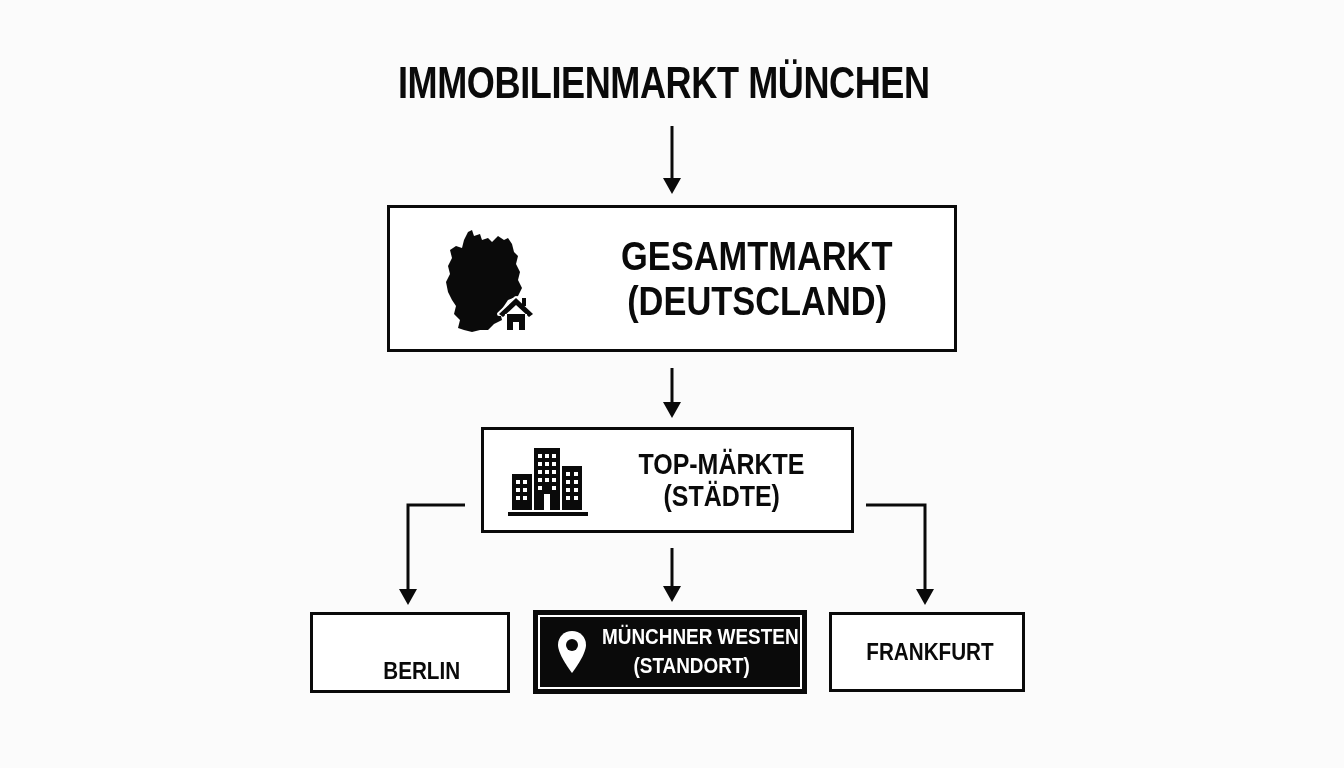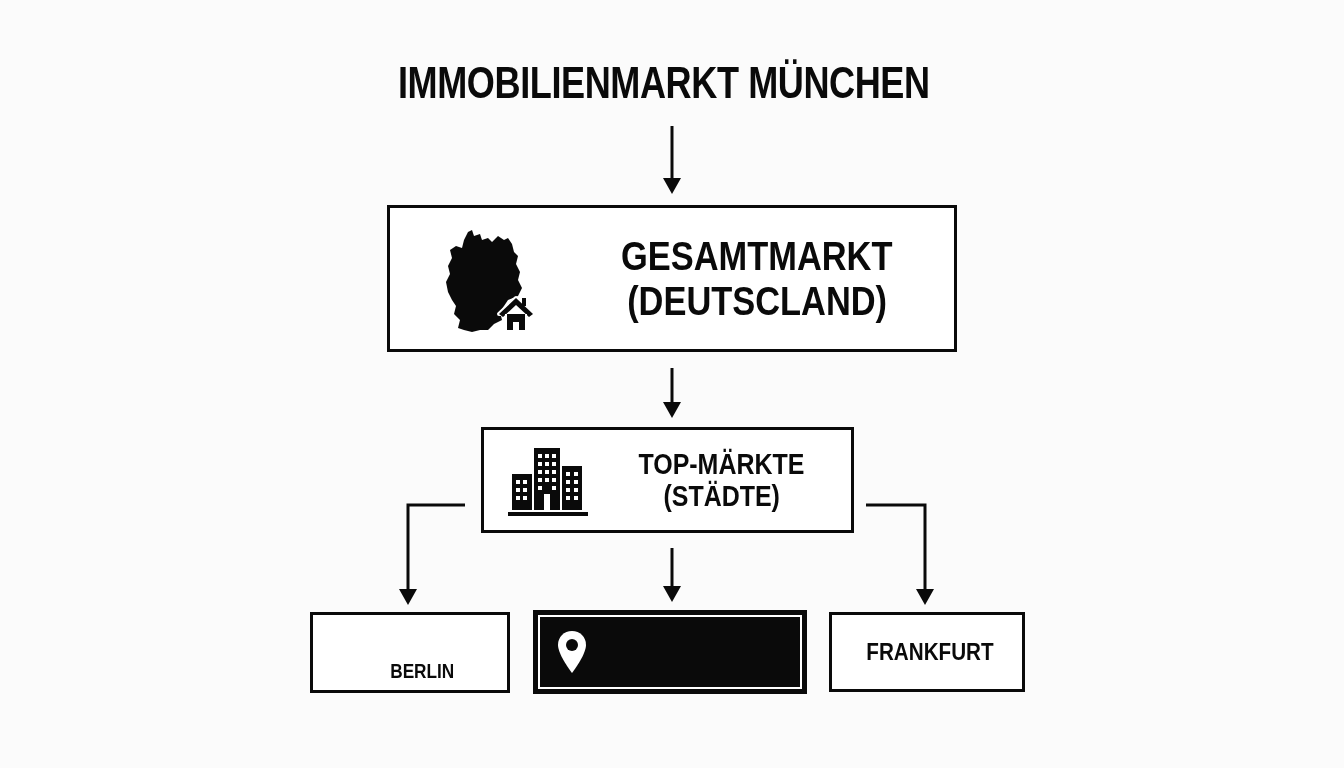--- a/index.html
+++ b/index.html
@@ -47,21 +47,21 @@
     }
     #box-gesamt { left: 387px; top: 205px; width: 570px; height: 147px; }
     #box-gesamt .box-label { position: absolute; left: 170px; right: 0; font-size: 40px; }
     #box-gesamt .icon { position: absolute; left: 52px; top: 18px; width: 100px; height: 112px; }
 
     #box-top { left: 481px; top: 427px; width: 373px; height: 106px; }
     #box-top .box-label { position: absolute; left: 118px; right: 10px; font-size: 29px; }
     #box-top .icon { position: absolute; left: 24px; top: 14px; width: 82px; height: 74px; }
 
     #box-berlin { left: 310px; top: 612px; width: 200px; height: 81px; justify-content: center; }
-    #box-berlin .box-label { font-size: 20px; margin-top: 37px; }
+    #box-berlin .box-label { font-size: 24px; margin-top: 37px; }
 
     #box-frankfurt { left: 829px; top: 612px; width: 196px; height: 80px; justify-content: flex-start; }
     #box-frankfurt .box-label { font-size: 24px; }
 
     #box-muenchen {
       left: 533px; top: 610px; width: 274px; height: 84px;
       background: #0a0a0a;
       border: 3px solid #0a0a0a;
     }
     #box-muenchen .inner {
@@ -181,19 +181,23 @@
     <span class="cond">BERLIN</span>
   </div>
 </div>
 
 <div class="box" id="box-muenchen">
   <div class="inner"></div>
   <svg class="icon" viewBox="0 0 32 46">
     <path d="M16,2 C8,2 2,8 2,16 C2,26 16,44 16,44 C16,44 30,26 30,16 C30,8 24,2 16,2 Z" fill="#ffffff"></path>
     <circle cx="16" cy="16" r="6" fill="#0a0a0a"></circle>
   </svg>
+  <div class="box-label">
+    <span class="cond">MÜNCHNER WESTEN</span><br>
+    <span class="cond">(STANDORT)</span>
+  </div>
 </div>
 
 <div class="box" id="box-frankfurt">
   <div class="box-label">
     <span class="cond">FRANKFURT</span>
   </div>
 </div>
 
 </body></html>

